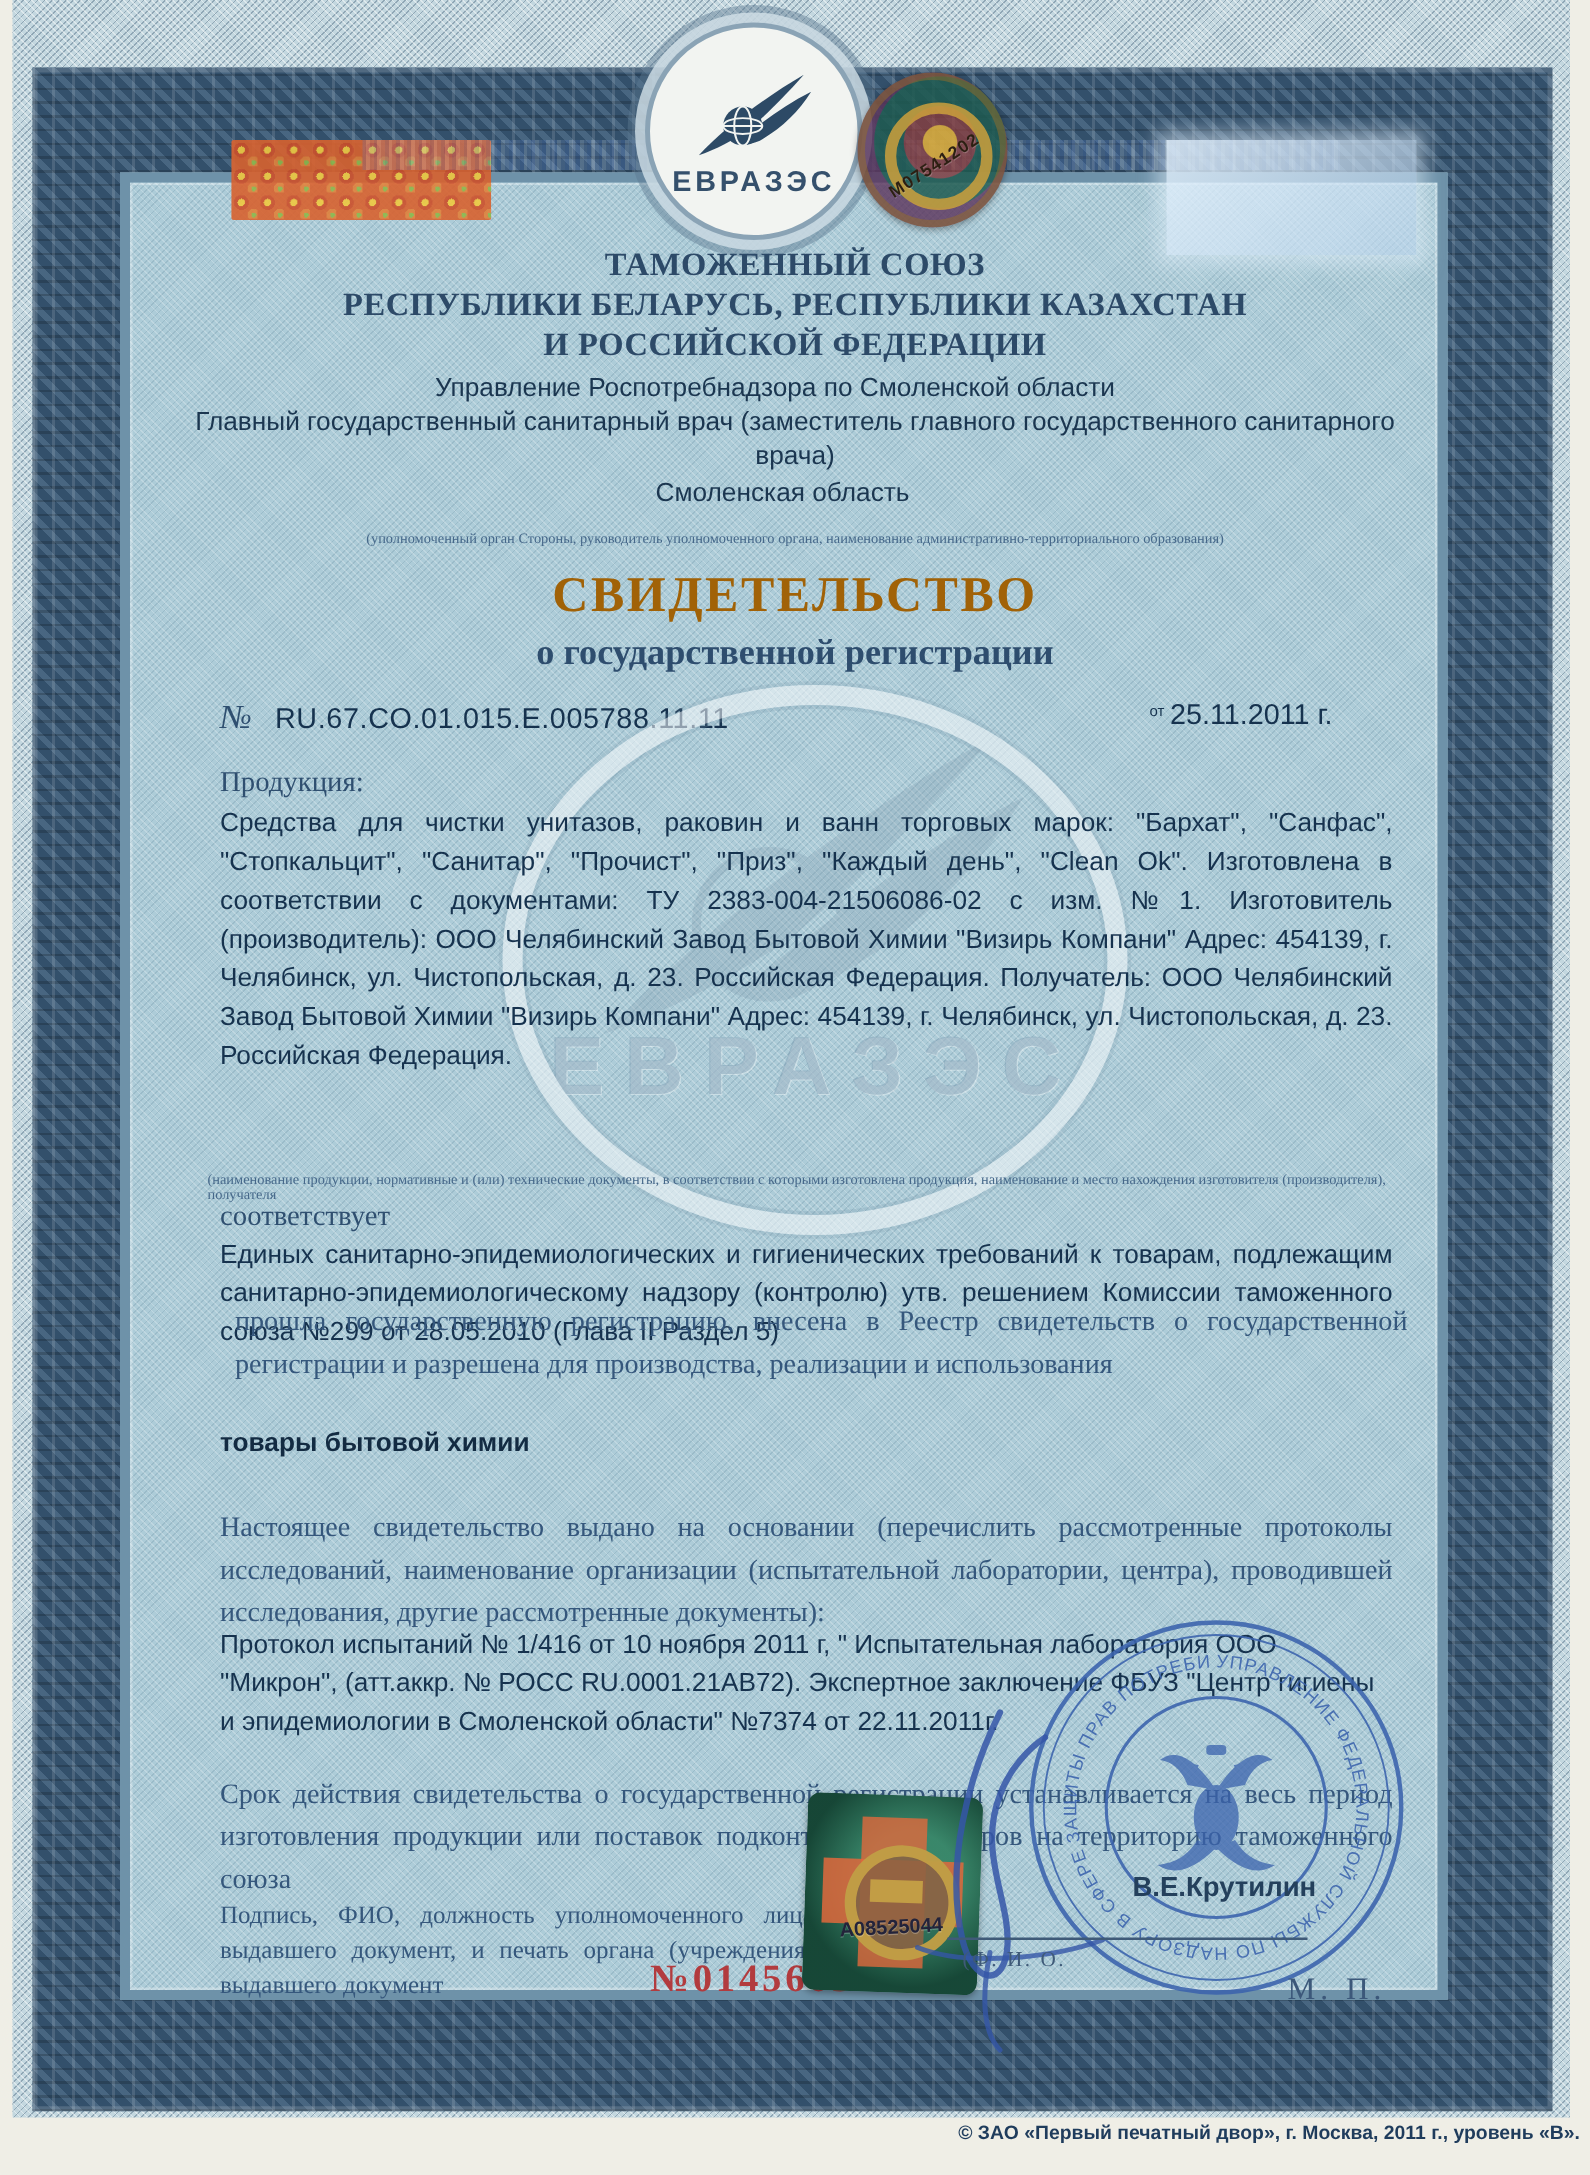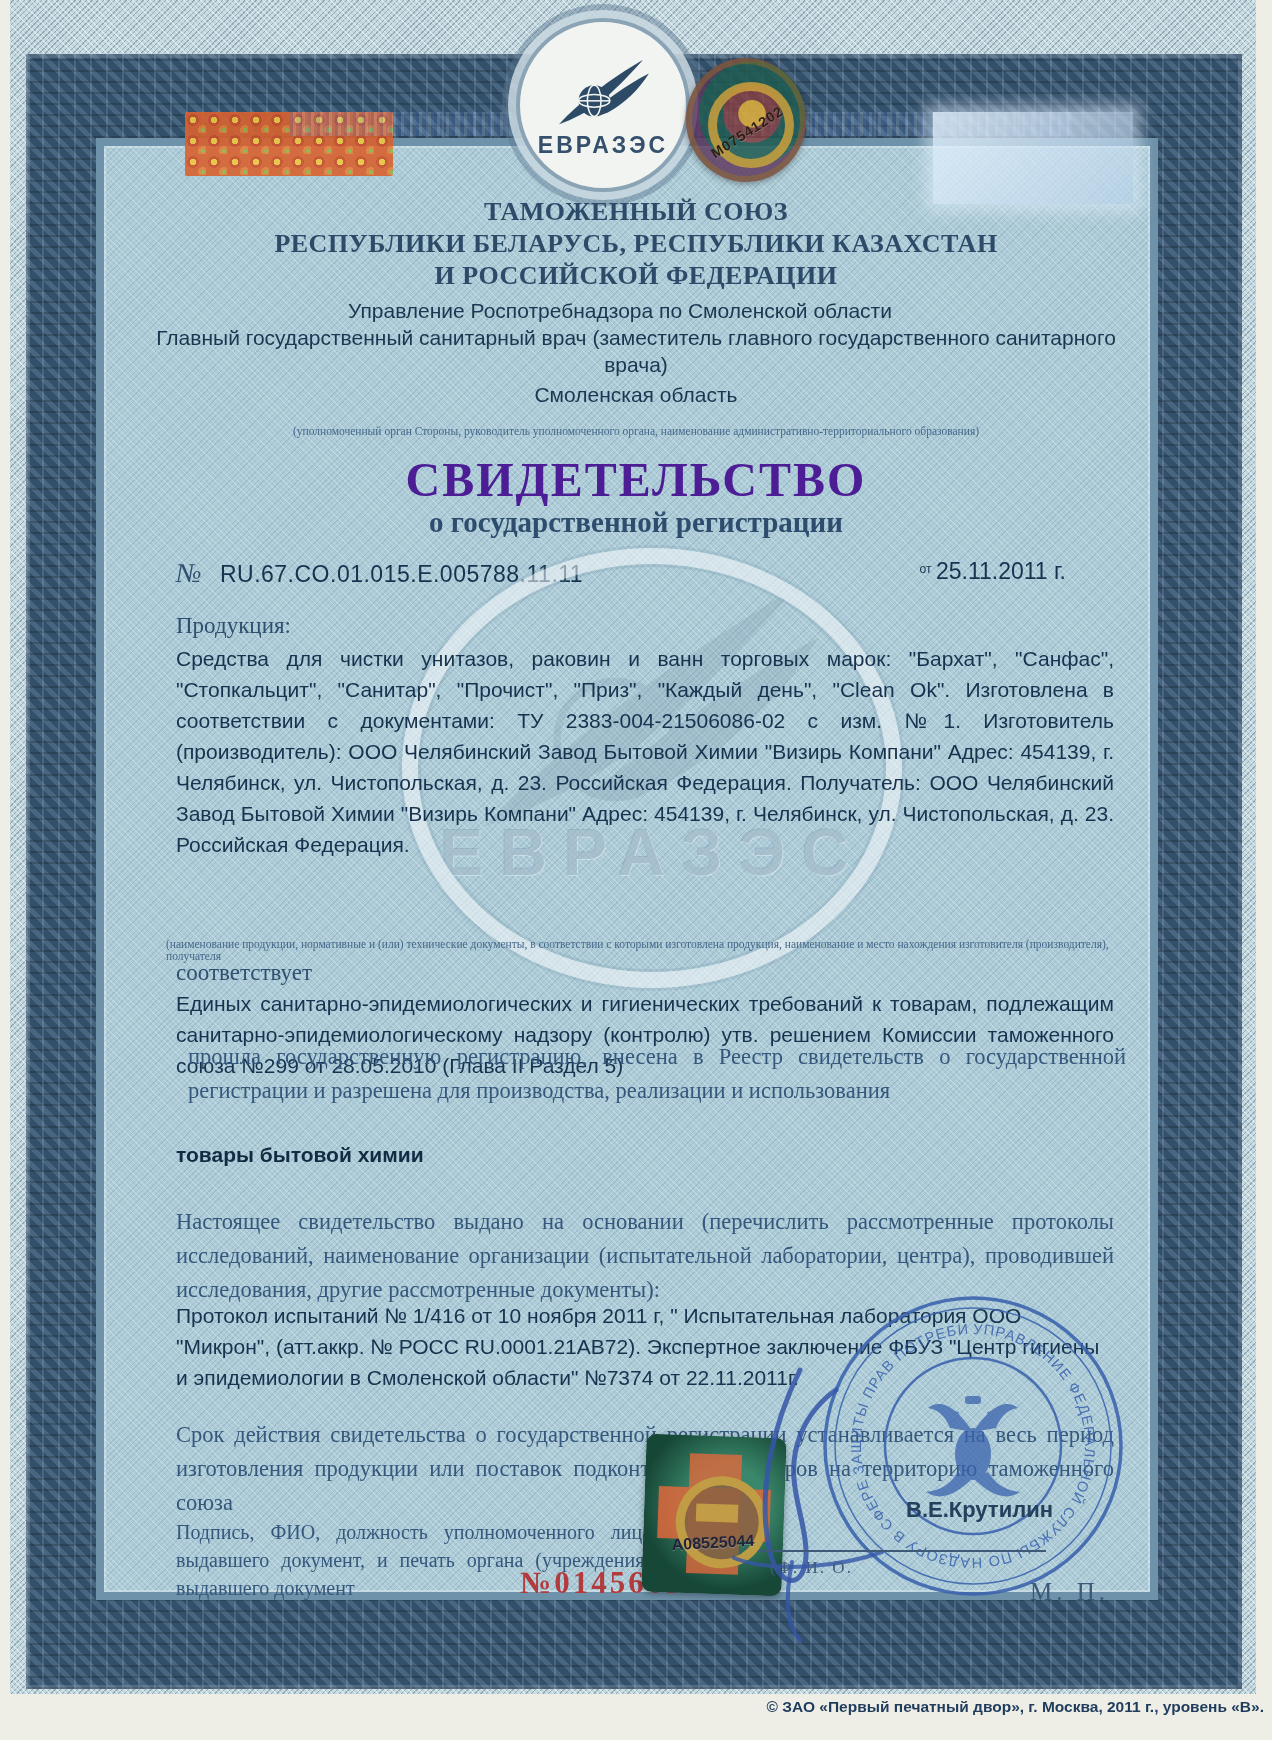--- a/index.html
+++ b/index.html
@@ -62,21 +62,21 @@
 
   
   .abs{position:absolute;}
   .ser{font-family:"Liberation Serif",serif;color:#2f4f70;}
   .san{font-family:"Liberation Sans",sans-serif;color:#16324e;}
   .center{text-align:center;}
   .just{text-align:justify;}
   .hdr-serif{font-weight:bold;font-size:26px;line-height:32px;letter-spacing:.5px;color:#2d4a68;}
   .hdr-sans{font-size:21px;line-height:27px;color:#1b3650;}
   .caption{font-size:11.5px;color:#46688a;font-family:"Liberation Serif",serif;}
-  .title-main{font-weight:bold;font-size:48px;letter-spacing:2px;color:#4c1d95;}
+  .title-main{font-weight:bold;font-size:40px;letter-spacing:2px;color:#a16207;}
   .title-sub{font-weight:bold;font-size:29px;color:#2e4d6e;}
   .body-sans{font-size:21px;line-height:31px;}
   .body-ser{font-size:22.5px;line-height:34px;color:#35577c;}
 
   .regnum-sign{font-size:27px;font-style:italic;}
   .regnum-val{font-size:23px;letter-spacing:.5px;}
   .date-prefix{font-size:12px;vertical-align:6px;}
   .date-val{font-size:23px;}
 
   
@@ -151,21 +151,21 @@
   <div class="holo-top">
     <div class="ring"></div>
     <div class="num">М07541202</div>
   </div>
 
   <div class="abs ser hdr-serif center" style="left:136px;top:196px;width:1000px;">ТАМОЖЕННЫЙ СОЮЗ</div>
   <div class="abs ser hdr-serif center" style="left:136px;top:228px;width:1000px;">РЕСПУБЛИКИ БЕЛАРУСЬ, РЕСПУБЛИКИ КАЗАХСТАН</div>
   <div class="abs ser hdr-serif center" style="left:136px;top:260px;width:1000px;">И РОССИЙСКОЙ ФЕДЕРАЦИИ</div>
   <div class="abs san hdr-sans center" style="left:120px;top:297px;width:1000px;">Управление Роспотребнадзора по Смоленской области</div>
   <div class="abs san hdr-sans center" style="left:130px;top:324px;width:1012px;">Главный государственный санитарный врач (заместитель главного государственного санитарного врача)</div>
-  <div class="abs san hdr-sans center" style="left:136px;top:381px;width:1000px;">Смоленская область</div>
+  <div class="abs san hdr-sans center" style="left:126px;top:381px;width:1000px;">Смоленская область</div>
   <div class="abs caption center" style="left:186px;top:425px;width:900px;">(уполномоченный орган Стороны, руководитель уполномоченного органа, наименование административно-территориального образования)</div>
 
   <div class="abs ser title-main center" style="left:136px;top:452px;width:1000px;">СВИДЕТЕЛЬСТВО</div>
   <div class="abs ser title-sub center" style="left:136px;top:506px;width:1000px;">о государственной регистрации</div>
 
   <div class="abs" style="left:176px;top:558px;width:920px;">
     <span class="ser regnum-sign">№</span>
     <span class="san regnum-val" style="margin-left:14px;">RU.67.CO.01.015.E.005788.11.11</span>
     <span style="float:right;margin-right:30px;">
       <span class="san date-prefix">от</span>

